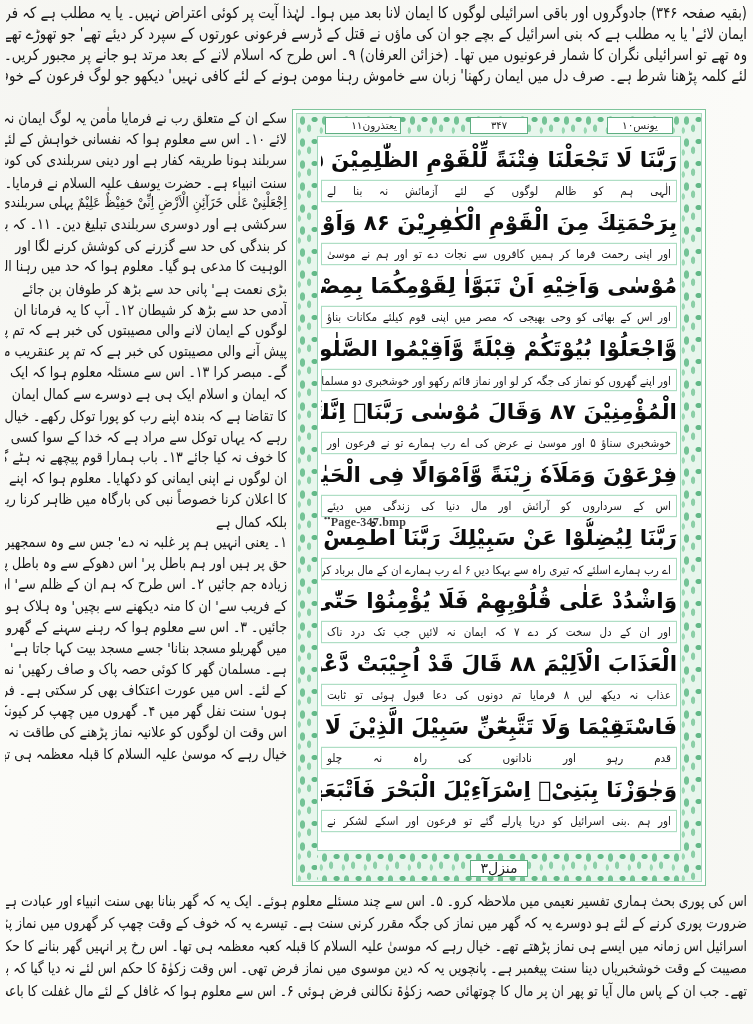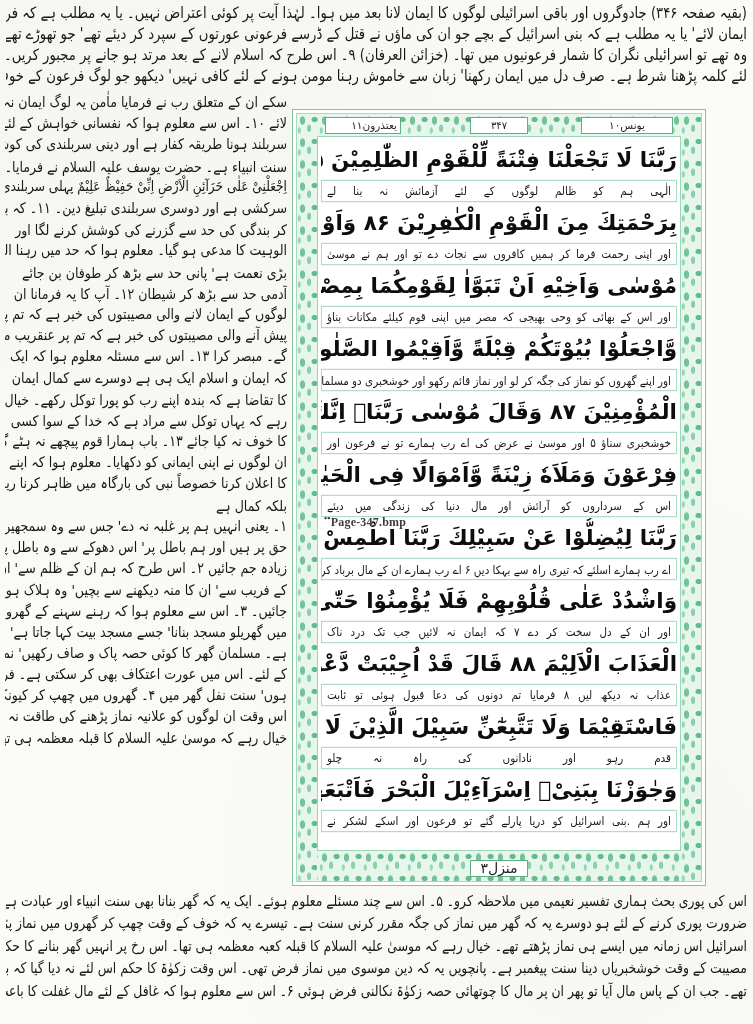--- a/index.html
+++ b/index.html
@@ -44,21 +44,21 @@
     text-align: right;
     letter-spacing: -0.2px;
     transform: scaleY(1.18);
     transform-origin: right center;
   }
 
   
   .left-col {
     position: absolute;
     left: 5px;
-    top: 92px;
+    top: 108px;
     width: 282px;
     height: 775px;
   }
   .left-col .line {
     direction: rtl;
     color: #171717;
     font-size: 12.6px;
     line-height: 21.2px;
     height: 21.2px;
     white-space: nowrap;
@@ -153,21 +153,21 @@
     background: #ffffff;
     color: #1d1d1d;
     font-size: 10.5px;
     line-height: 15px;
     text-align: center;
     direction: rtl;
     white-space: nowrap;
     overflow: hidden;
     padding: 0 3px;
   }
-  .hdr-surah { right: 28px; width: 92px; }
+  .hdr-surah { right: 28px; width: 66px; }
   .hdr-page  { left: 50%; transform: translateX(-50%); width: 58px; font-size: 10px; letter-spacing: 1px; }
   .hdr-ruku  { left: 28px; width: 76px; padding-left: 34px; }
 
   
   .manzil-box {
     position: absolute;
     bottom: 4px;
     left: 50%;
     transform: translateX(-50%);
     width: 58px;

